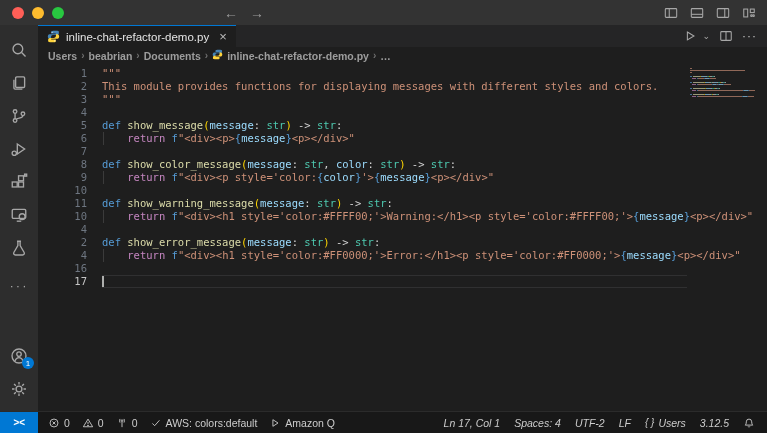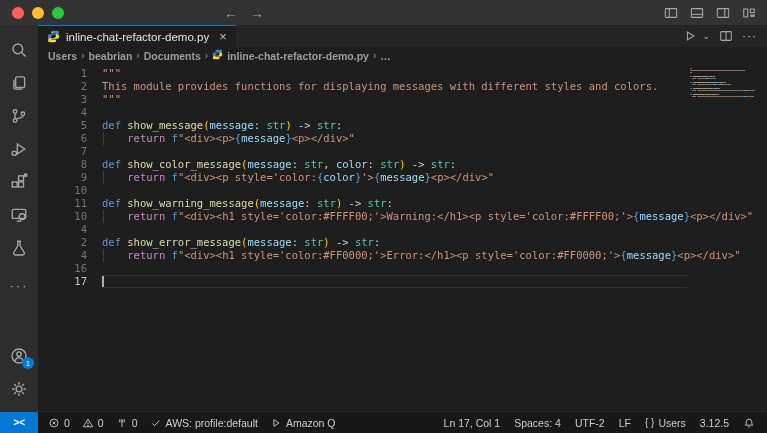--- a/index.html
+++ b/index.html
@@ -63,21 +63,21 @@
   .minimap { position:absolute; top:4px; right:5px; width:72px; }
   .mm-row { height:1.1px; margin-bottom:0.9px; display:flex; }
   .mm-seg { height:100%; }
 
   
   .statusbar { height:22px; background:#181818; border-top:1px solid #2b2b2b; display:flex; align-items:stretch;
     font-size:10.5px; color:#cccccc; flex:none; }
   .remote { width:38px; background:#0078d4; color:#ffffff; display:flex; align-items:center; justify-content:center;
     font-size:10px; font-style:italic; font-weight:bold; }
   .sb-left { display:flex; align-items:center; gap:12px; padding-left:10px; }
-  .sb-right { margin-left:auto; display:flex; align-items:center; gap:14px; padding-right:12px; }
+  .sb-right { margin-left:auto; display:flex; align-items:center; gap:14px; padding-right:12px;font-style:italic; }
   .sb-item { display:flex; align-items:center; gap:4px; }
   .sb-item svg.i { stroke:#cccccc; }
 </style>
 </head>
 <body>
 
 <div class="window">
 
   <div class="titlebar">
     <div class="traffic">
@@ -422,21 +422,21 @@
             </svg>
           </span>
           <span>0</span>
         </div>
         <div class="sb-item">
           <span style="display: inline-flex;">
             <svg class="i" width="12" height="12" viewBox="0 0 16 16">
               <path d="M3.2 8.6l3 3 6.4-7.2"></path>
             </svg>
           </span>
-          <span>AWS: profile:default</span>
+          <span>AWS: colors:default</span>
         </div>
         <div class="sb-item">
           <span style="display: inline-flex;">
             <svg class="i" width="12" height="12" viewBox="0 0 16 16">
               <path d="M5.2 3.6 12 8l-6.8 4.4z"></path>
             </svg>
           </span>
           <span>Amazon Q</span>
         </div>
       </div>

